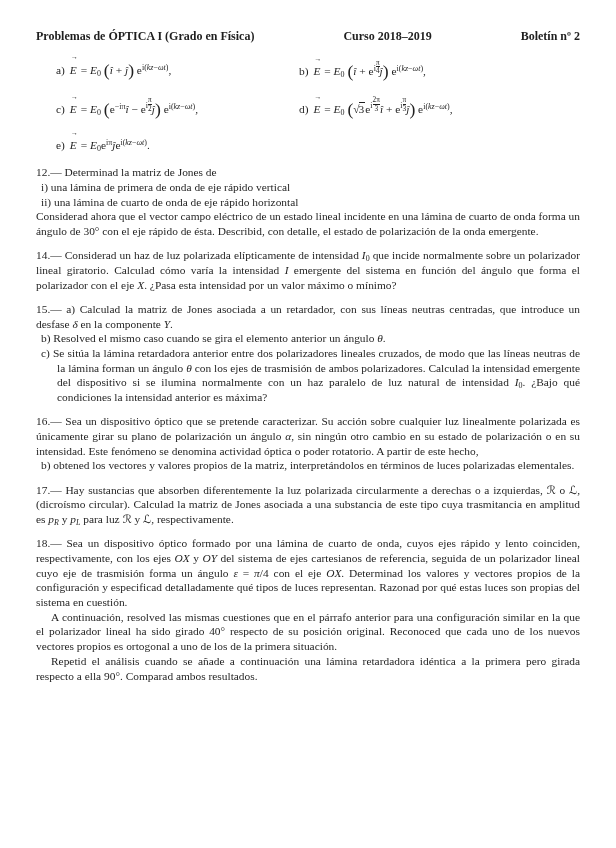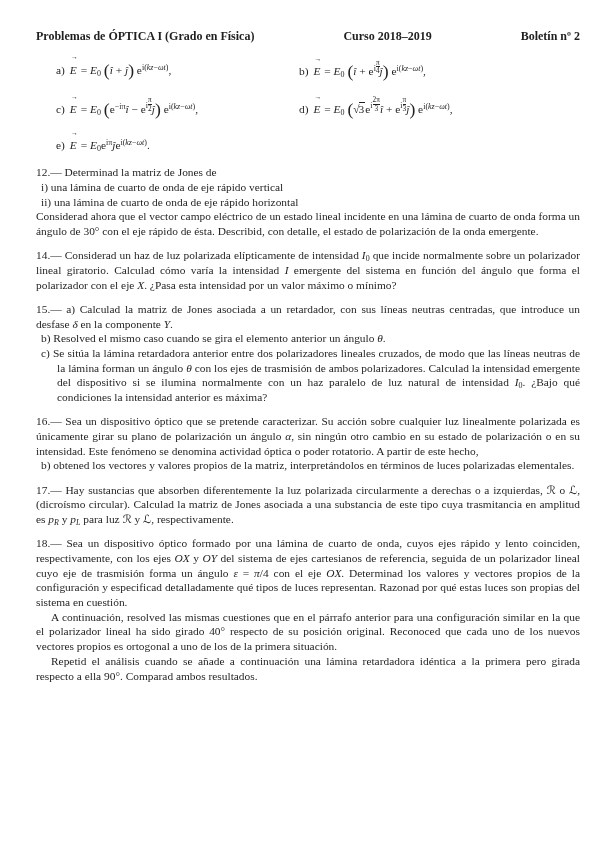--- a/index.html
+++ b/index.html
@@ -55,21 +55,21 @@
       <span class="fcell"><span class="flabel">a)</span><span><span class="vec">E</span> = <i>E</i><sub>0</sub> <span class="bp">(</span><i>î</i> + <i>ĵ</i><span class="bp">)</span> e<sup>i(<i>kz</i>−<i>ωt</i>)</sup>,</span></span>
       <span class="fcell"><span class="flabel">b)</span><span><span class="vec">E</span> = <i>E</i><sub>0</sub> <span class="bp">(</span><i>î</i> + e<sup>i<span class="fr"><span>π</span><span class="d">4</span></span></sup><i>ĵ</i><span class="bp">)</span> e<sup>i(<i>kz</i>−<i>ωt</i>)</sup>,</span></span>
       <span class="fcell"><span class="flabel">c)</span><span><span class="vec">E</span> = <i>E</i><sub>0</sub> <span class="bp">(</span>e<sup>−iπ</sup><i>î</i> − e<sup>i<span class="fr"><span>π</span><span class="d">2</span></span></sup><i>ĵ</i><span class="bp">)</span> e<sup>i(<i>kz</i>−<i>ωt</i>)</sup>,</span></span>
       <span class="fcell"><span class="flabel">d)</span><span><span class="vec">E</span> = <i>E</i><sub>0</sub> <span class="bp">(</span><span class="sq">√</span><span class="rad">3</span>e<sup>i<span class="fr"><span>2π</span><span class="d">3</span></span></sup><i>î</i> + e<sup>i<span class="fr"><span>π</span><span class="d">3</span></span></sup><i>ĵ</i><span class="bp">)</span> e<sup>i(<i>kz</i>−<i>ωt</i>)</sup>,</span></span>
       <span class="fcell" style="grid-column:1;"><span class="flabel">e)</span><span><span class="vec">E</span> = <i>E</i><sub>0</sub>e<sup>iπ</sup><i>ĵ</i>e<sup>i(<i>kz</i>−<i>ωt</i>)</sup>.</span></span>
     </div>
   </div>
 
   <div class="prob">
     <p>12.— Determinad la matriz de Jones de</p>
-    <p class="it">i) una lámina de cuarto de onda de eje rápido vertical</p>
+    <p class="it">i) una lámina de primera de onda de eje rápido vertical</p>
     <p class="it">ii) una lámina de cuarto de onda de eje rápido horizontal</p>
     <p>Considerad ahora que el vector campo eléctrico de un estado lineal incidente en una lámina de cuarto de onda forma un ángulo de 30° con el eje rápido de ésta. Describid, con detalle, el estado de polarización de la onda emergente.</p>
   </div>
 
   <div class="prob">
     <p>14.— Considerad un haz de luz polarizada elípticamente de intensidad <i>I</i><sub>0</sub> que incide normalmente sobre un polarizador lineal giratorio. Calculad cómo varía la intensidad <i>I</i> emergente del sistema en función del ángulo que forma el polarizador con el eje <i>X</i>. ¿Pasa esta intensidad por un valor máximo o mínimo?</p>
   </div>
 
   <div class="prob">
     <p>15.— a) Calculad la matriz de Jones asociada a un retardador, con sus líneas neutras centradas, que introduce un desfase <i>δ</i> en la componente <i>Y</i>.</p>

